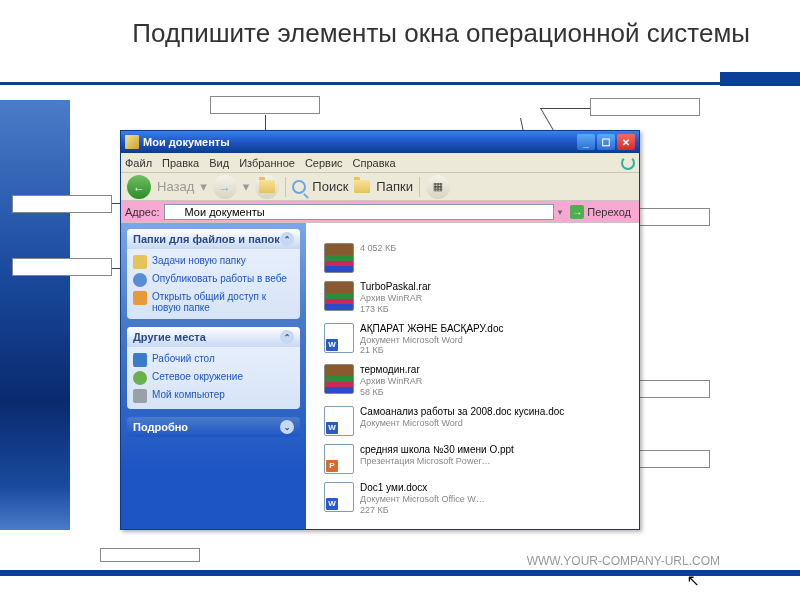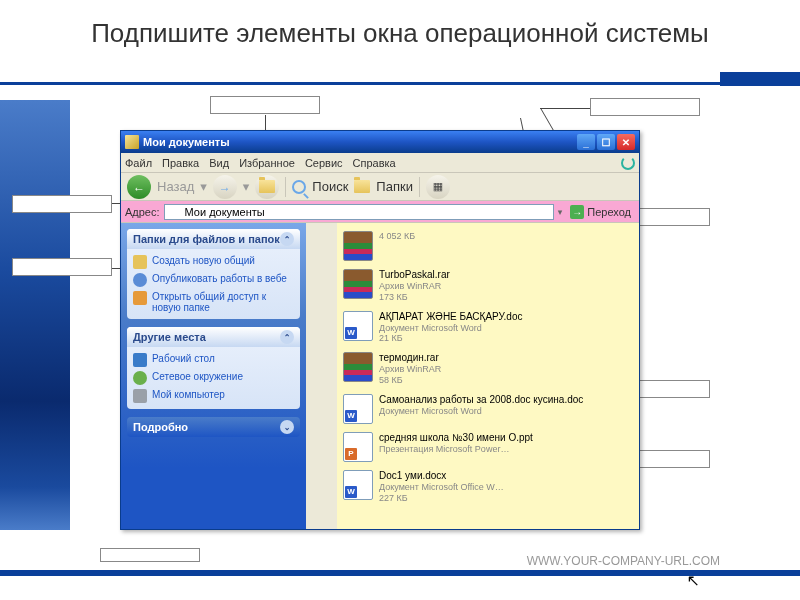--- a/index.html
+++ b/index.html
@@ -1,18 +1,18 @@
 <!DOCTYPE html>
 <html><head>
 <meta charset="utf-8">
 <style>
   * { box-sizing: border-box; margin: 0; padding: 0; }
   body { font-family: Tahoma, Arial, sans-serif; font-size: 11px; background: #fff; width: 800px; height: 600px; position: relative; overflow: hidden; }
 
-  .slide-title { position: absolute; top: 18px; left: 50px; right: 50px; text-align: center; font-size: 26px; color: #333; font-weight: 400; }
+  .slide-title { position: absolute; top: 18px; left: 50px; right: 50px; text-align: right; font-size: 26px; color: #333; font-weight: 400; }
   .title-underline { position: absolute; top: 82px; left: 0; right: 80px; height: 3px; background: #0a3f9a; }
   .title-block { position: absolute; top: 72px; right: 0; width: 80px; height: 14px; background: #0a3f9a; }
 
   .left-gradient { position: absolute; left: 0; top: 100px; width: 70px; height: 430px; background: linear-gradient(180deg,#4a7cc9,#1a4a9e 40%,#0a2a6e 70%,#1a4a9e 90%,#4a7cc9); }
 
   .footer-bar { position: absolute; bottom: 24px; left: 0; right: 0; height: 6px; background: #0a3f9a; }
   .footer-text { position: absolute; bottom: 32px; right: 80px; font-size: 12px; color: #999; }
 
   
   .line { position: absolute; background: #444; }
@@ -52,21 +52,21 @@
 
   .body { display:flex; height:calc(100% - 92px); }
   .sidepane { width:185px; background:linear-gradient(180deg,#7aa7e8,#4a7cc9 30%,#1e55c4 80%); padding:6px; overflow:hidden; }
   .panel { background:linear-gradient(180deg,#eaf1fc,#d7e4f7); border-radius:4px; margin-bottom:8px; overflow:hidden; }
   .panel-h { background:linear-gradient(180deg,#fff,#c6d8f2); height:20px; display:flex; align-items:center; padding:0 6px; font-weight:bold; font-size:11px; color:#2a4a8c; }
   .panel-h .chev { margin-left:auto; width:14px; height:14px; border-radius:7px; background:#c6d8f2; display:flex; align-items:center; justify-content:center; font-size:8px; color:#2a4a8c; }
   .panel-body { padding:4px 6px; }
   .task { display:flex; align-items:flex-start; gap:5px; padding:2px 0; font-size:10px; color:#1e55c4; }
   .task .ticon2 { width:14px; height:14px; flex-shrink:0; border-radius:2px; }
 
-  .files { flex:1; background:#fef9c3; overflow:auto; padding:4px;margin-left:31px; }
+  .files { flex:1; background:#ffffff; overflow:auto; padding:16px; }
   .file-item { display:flex; gap:6px; padding:4px 2px; }
   .fi-icon { width:30px; height:30px; flex-shrink:0; border-radius:2px; }
   .fi-icon.rar { background:linear-gradient(180deg,#8a5a2e 0 40%,#2c8c3a 40% 60%,#c92a5a 60% 80%,#2a4cc9 80%); border:1px solid #888;}
   .fi-icon.doc { background:#fff; border:1px solid #7f9db9; position:relative; }
   .fi-icon.doc::after { content:'W'; position:absolute; bottom:1px; left:1px; width:12px; height:12px; background:#2a5ac9; color:#fff; font-size:8px; font-weight:bold; display:flex; align-items:center; justify-content:center; border-radius:1px; }
   .fi-icon.ppt::after { content:'P'; background:#d96b2a; }
   .fi-icon.docx::after { content:'W'; background:#2a5ac9; }
   .fi-text { line-height:1.2; }
   .fi-name { font-size:10px; color:#000; }
   .fi-desc, .fi-size { font-size:9px; color:#888; }
@@ -158,21 +158,21 @@
     <div class="sidepane">
 
       <div class="panel">
         <div class="panel-h">
           <span>Папки для файлов и папок</span>
           <div class="chev">⌃</div>
         </div>
         <div class="panel-body">
           <div class="task">
               <div class="ticon2" style="background:#e6c35a;"></div>
-              <span>Создать новую общий</span>
+              <span>Задачи новую папку</span>
             </div>
           <div class="task">
               <div class="ticon2" style="background:#5a8cd6;border-radius:7px;"></div>
               <span>Опубликовать работы в вебе</span>
             </div>
           <div class="task">
               <div class="ticon2" style="background:#e69a3a;"></div>
               <span>Открыть общий доступ к новую папке</span>
             </div>
         </div>

